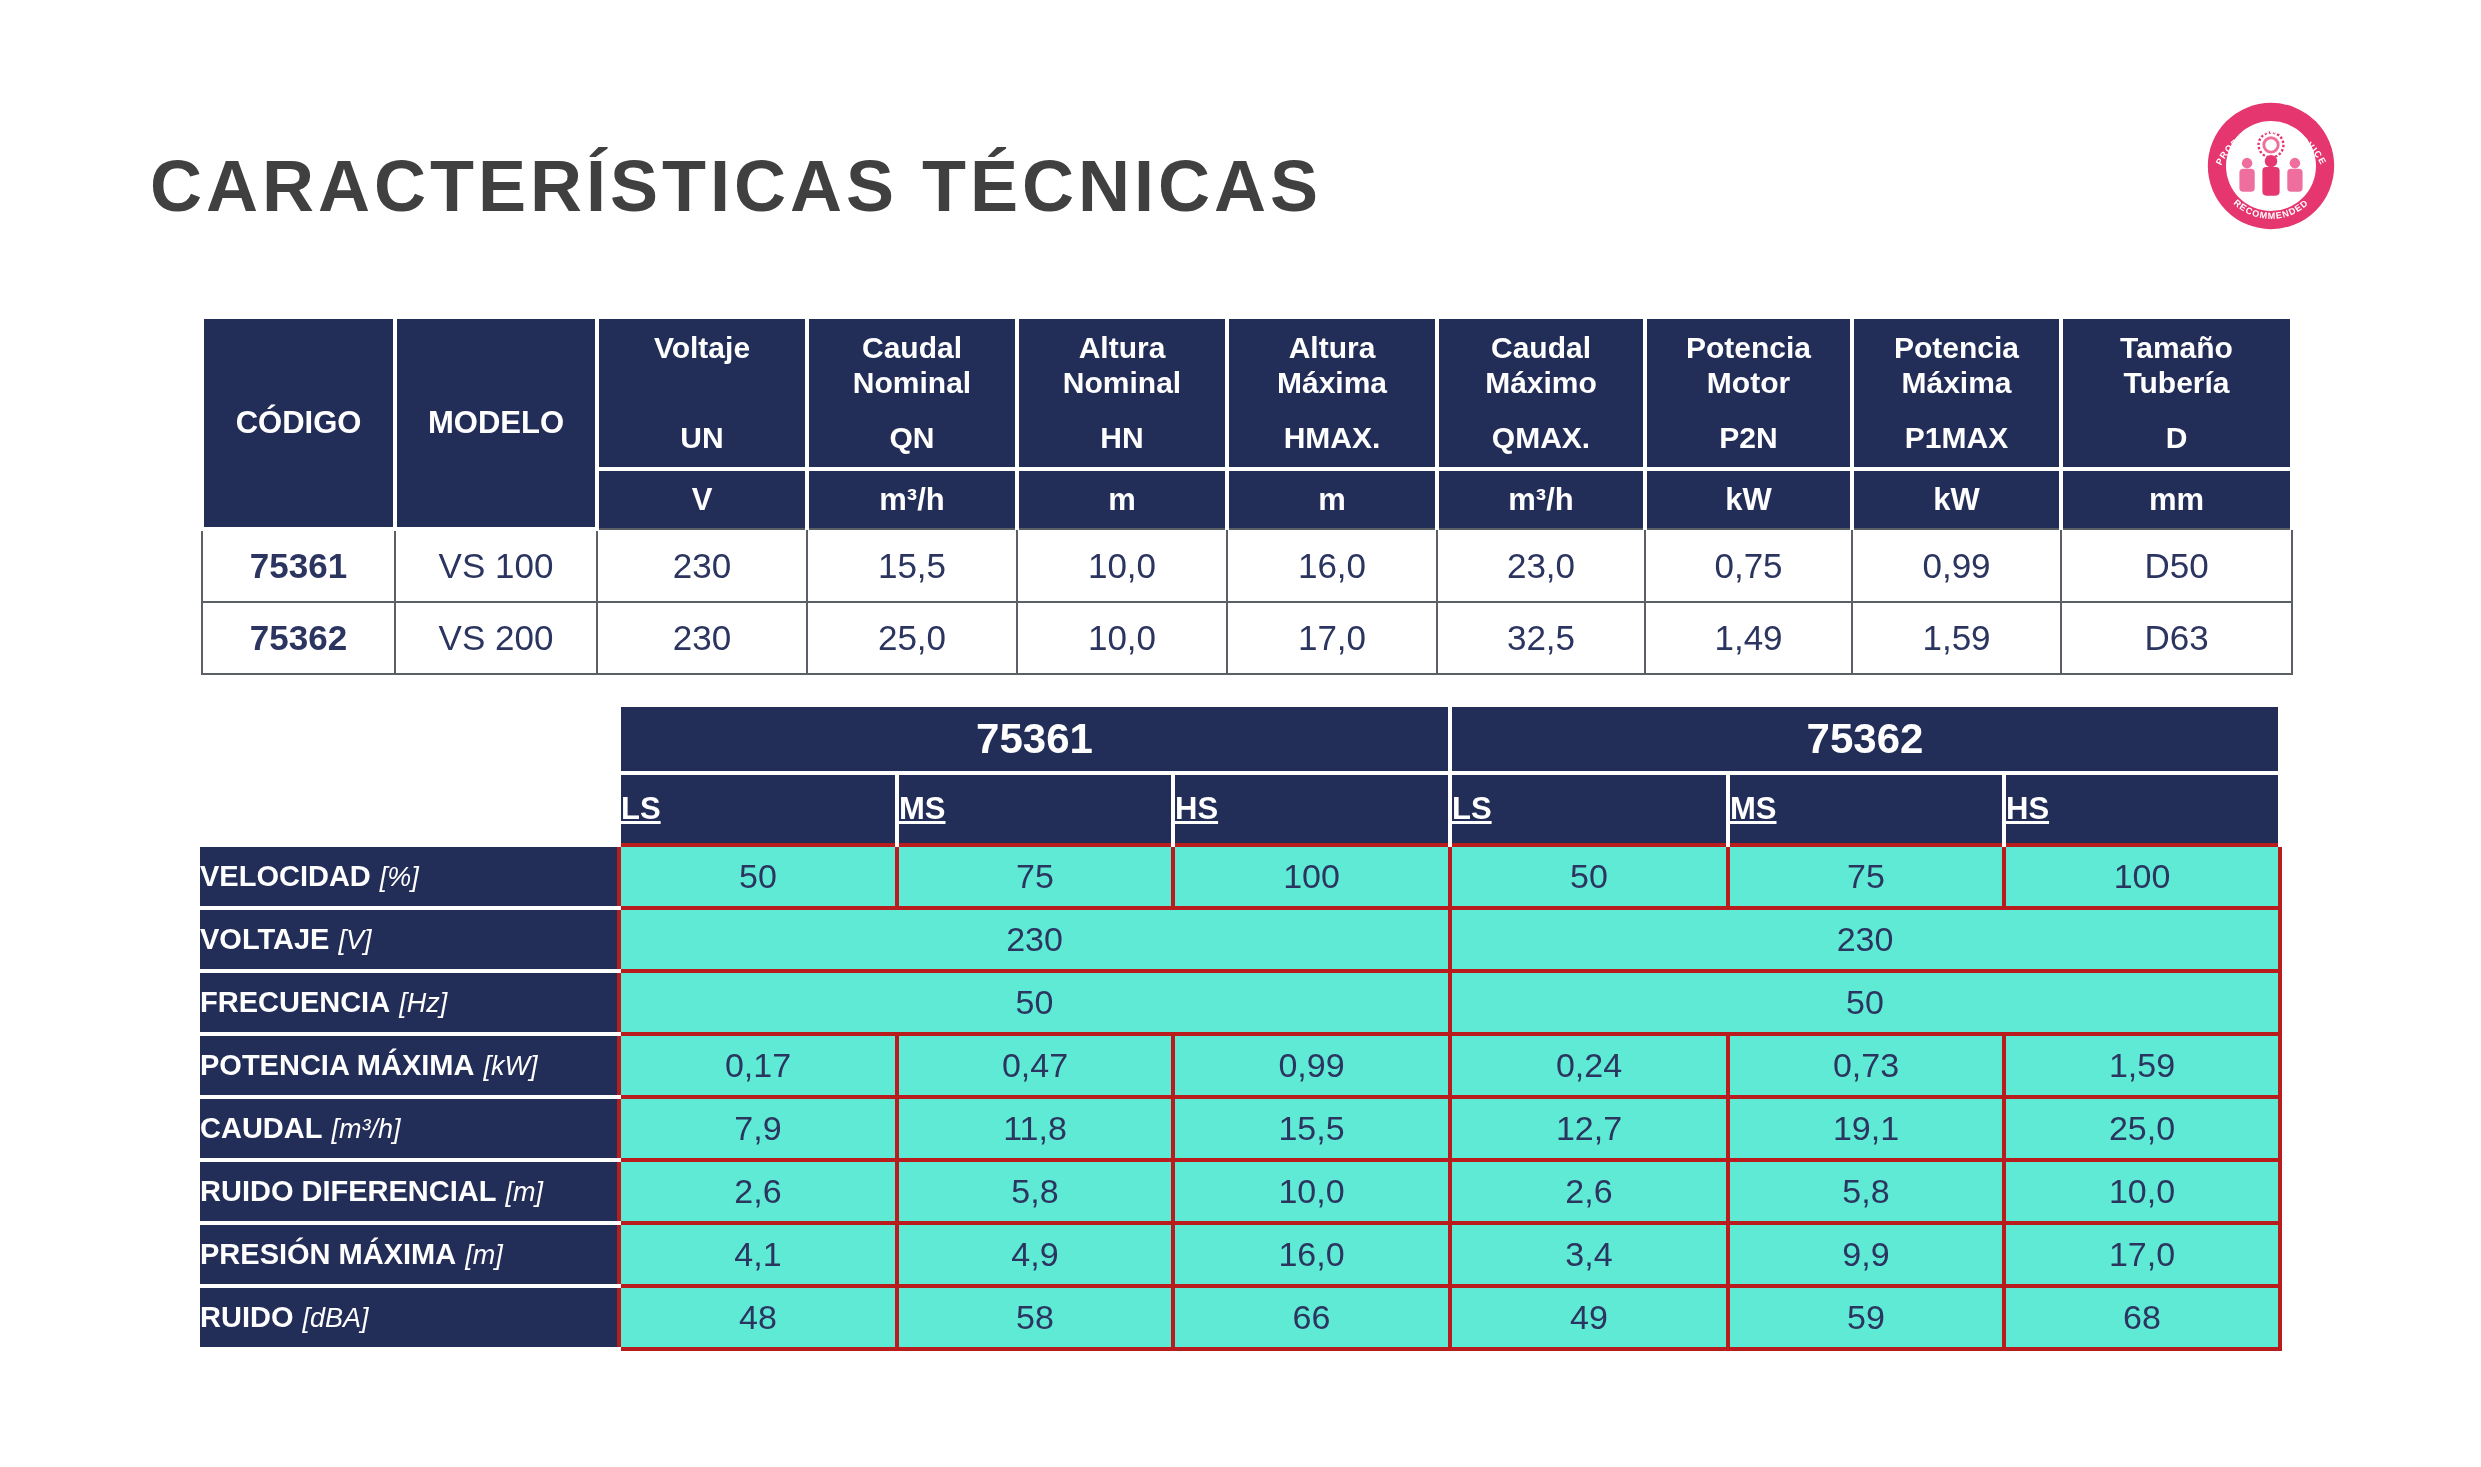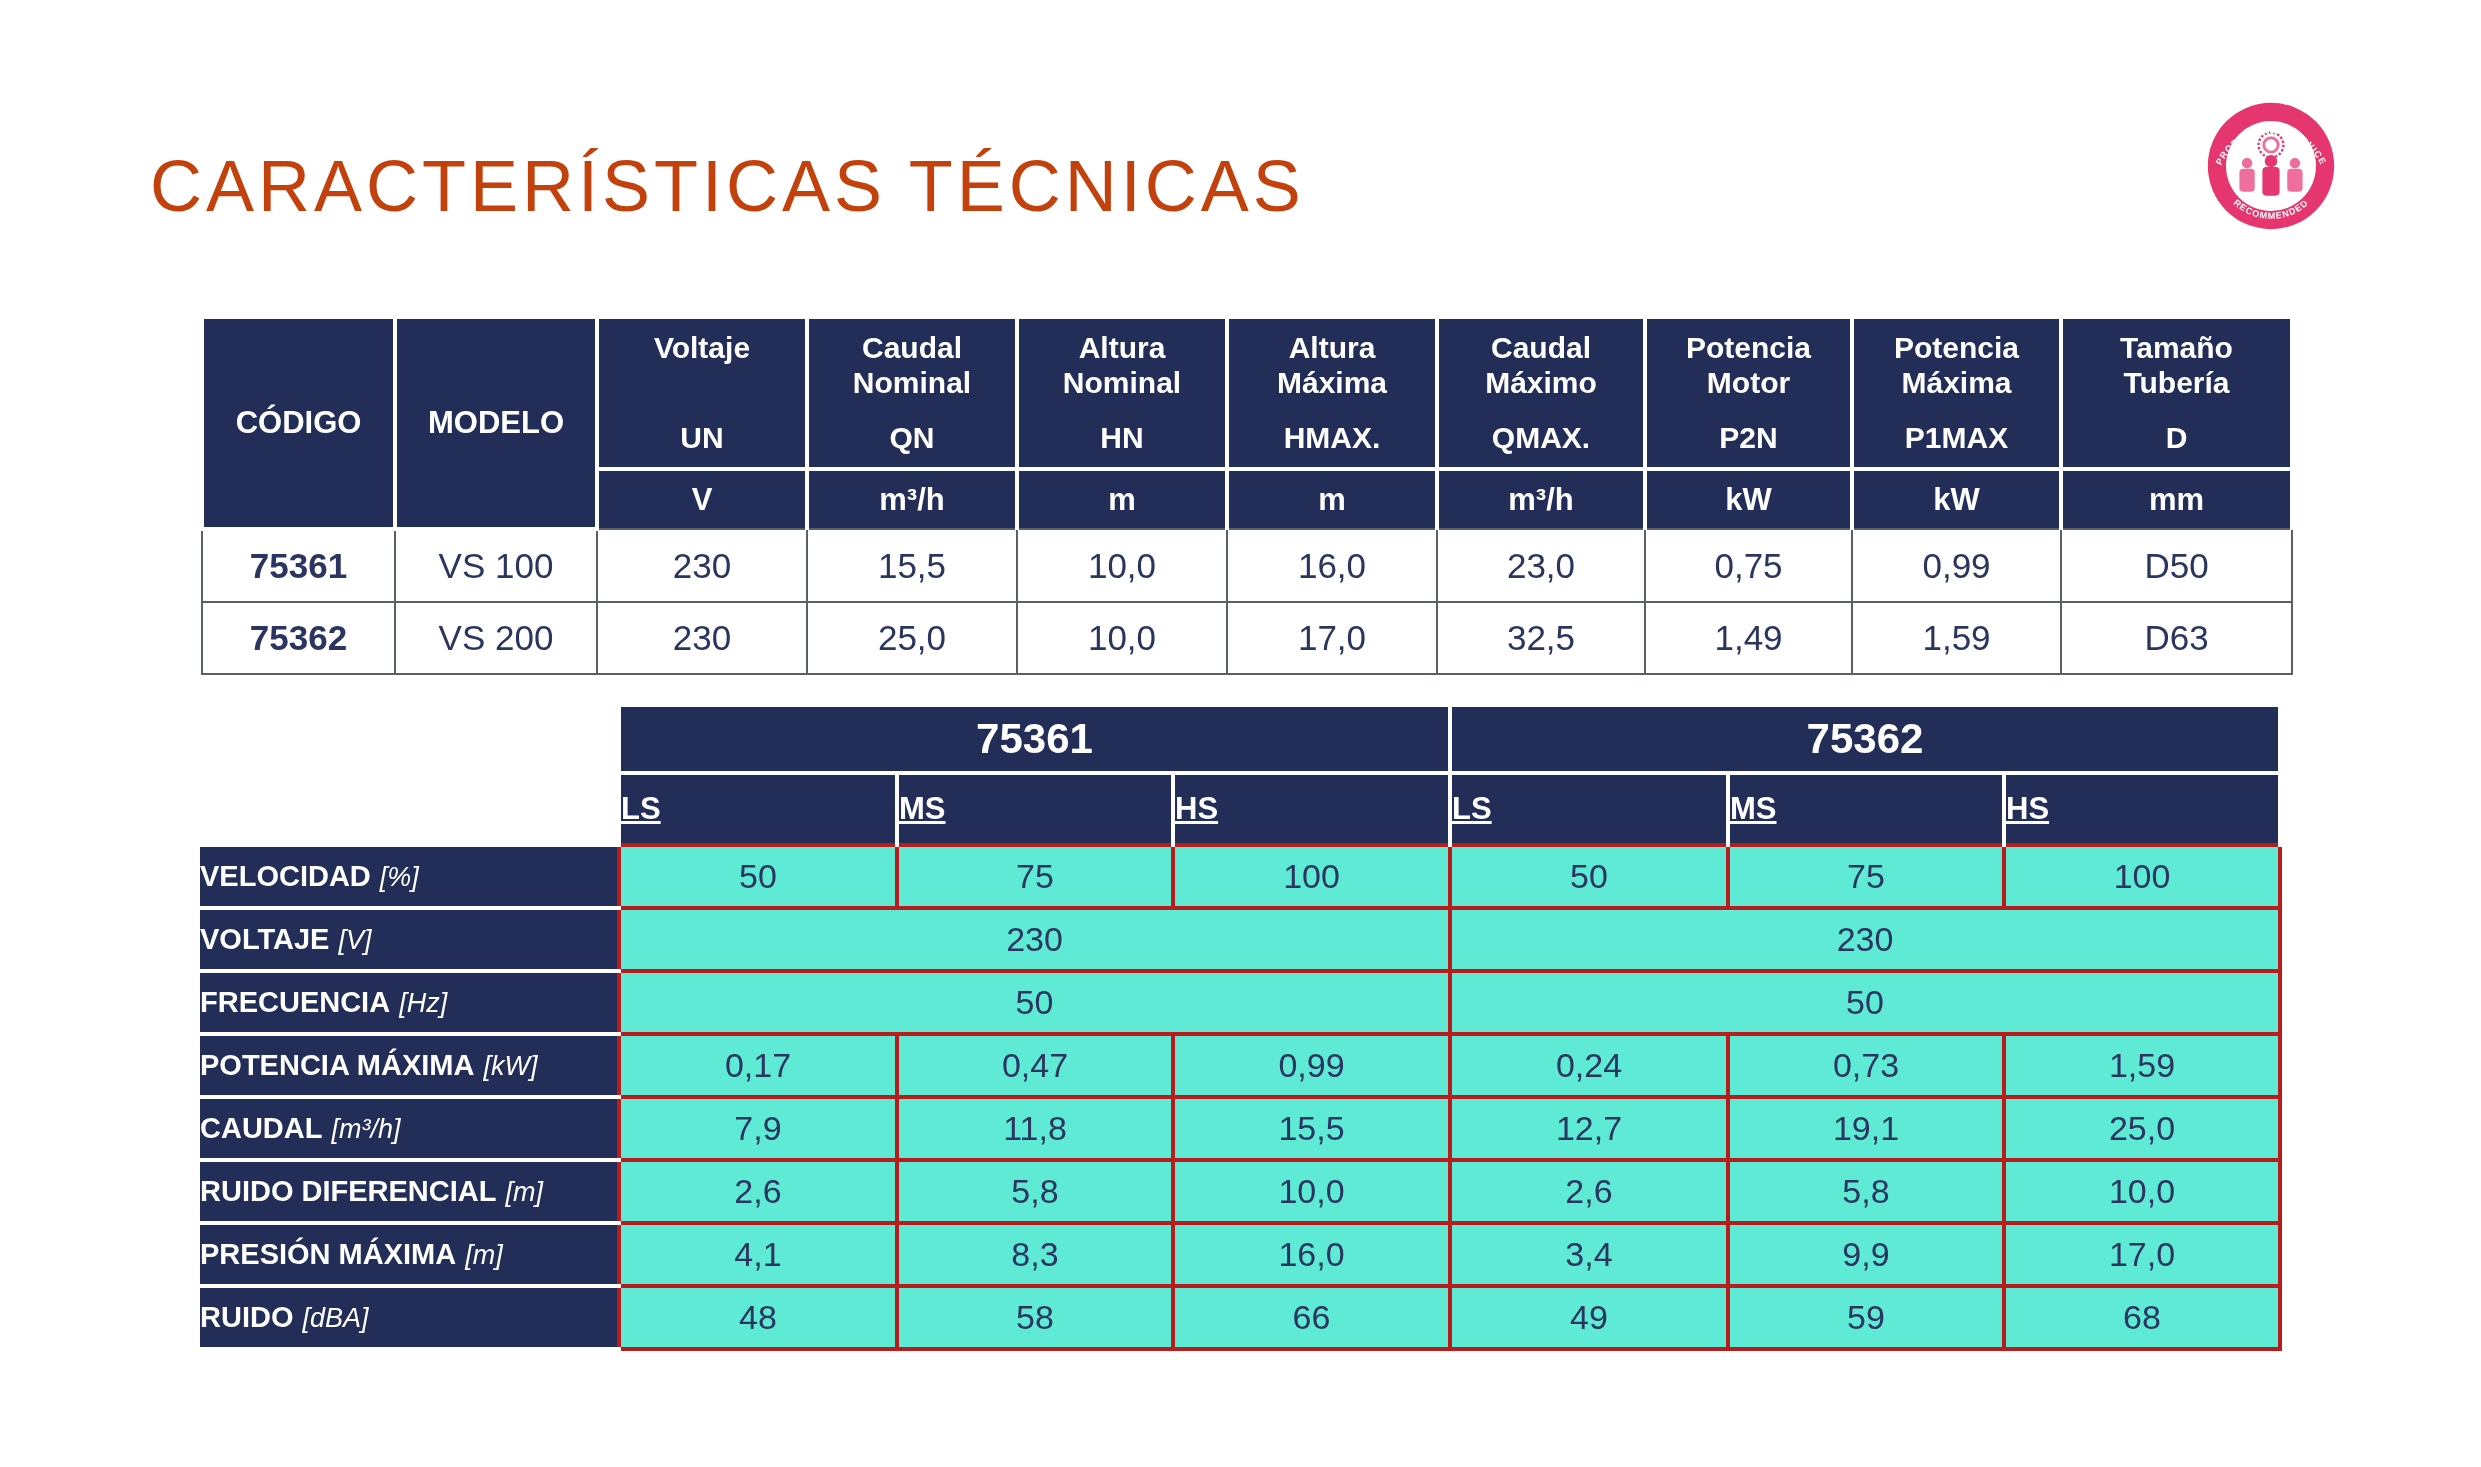--- a/index.html
+++ b/index.html
@@ -7,22 +7,22 @@
     width: 2481px; height: 1467px;
     background: #ffffff;
     font-family: "Liberation Sans", sans-serif;
     overflow: hidden;
   }
   .stage { position: relative; width: 2481px; height: 1467px; background: #ffffff; }
 
   
   .page-title {
     position: absolute; left: 150px; top: 150px;
-    font-size: 72px; font-weight: 400; letter-spacing: 4px;
-    color: #c2410c; white-space: nowrap; line-height: 1;
+    font-size: 72px; font-weight: 700; letter-spacing: 4px;
+    color: #404040; white-space: nowrap; line-height: 1;
   }
 
   
   .badge { position: absolute; left: 2204px; top: 99px; width: 134px; height: 134px; }
 
   
   table { position: absolute; border-collapse: collapse; table-layout: fixed; }
   th, td { padding: 0; }
 
   
@@ -287,21 +287,21 @@
         <td>5,8</td>
         <td>10,0</td>
         <td>2,6</td>
         <td>5,8</td>
         <td>10,0</td>
       </tr>
 
       <tr>
         <th class="lbl"><span class="lname">PRESIÓN MÁXIMA</span><span class="unit">[m]</span></th>
         <td>4,1</td>
-        <td>8,3</td>
+        <td>4,9</td>
         <td>16,0</td>
         <td>3,4</td>
         <td>9,9</td>
         <td>17,0</td>
       </tr>
 
       <tr>
         <th class="lbl"><span class="lname">RUIDO</span><span class="unit">[dBA]</span></th>
         <td>48</td>
         <td>58</td>

